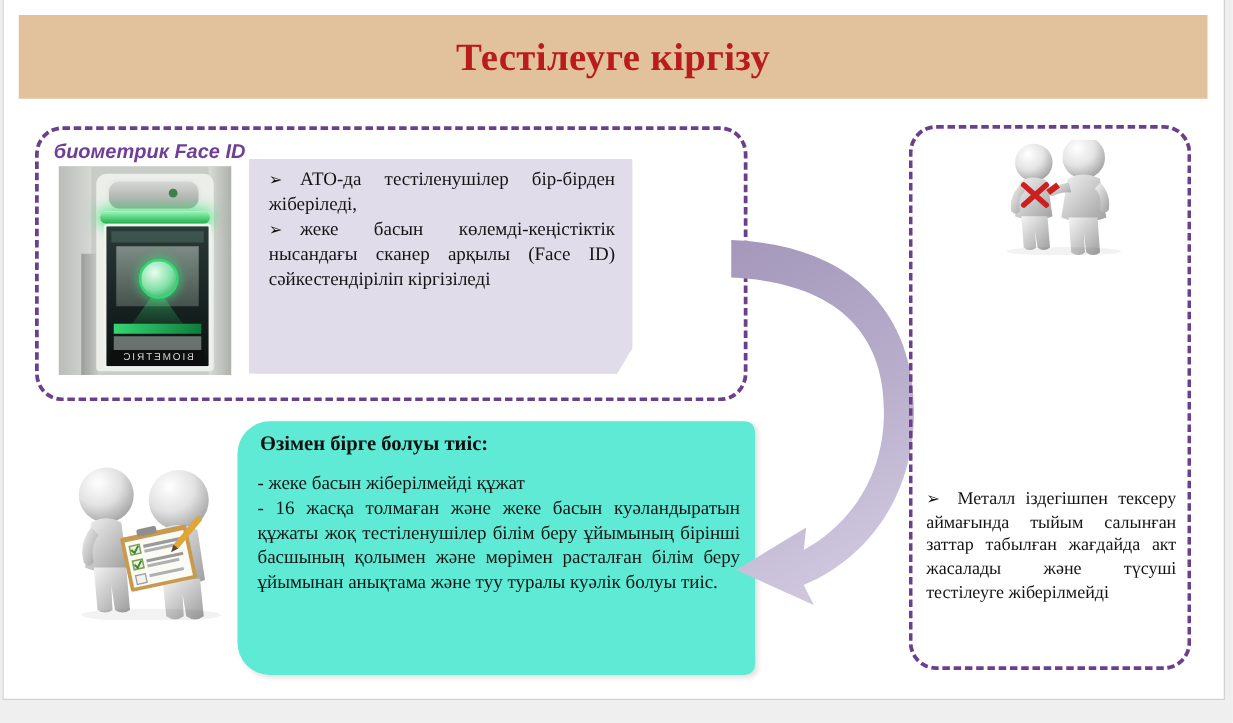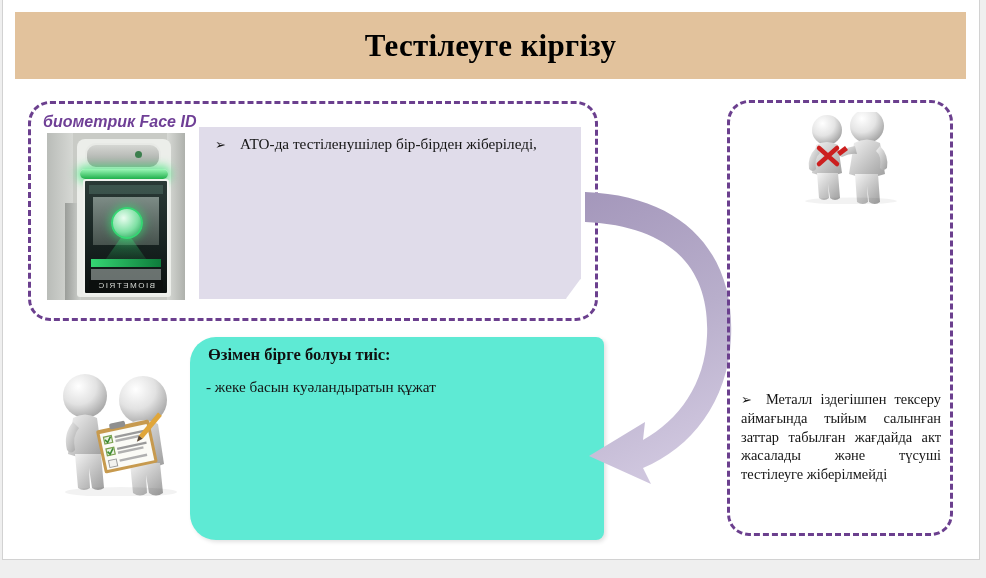--- a/index.html
+++ b/index.html
@@ -36,21 +36,21 @@
     height: 67px;
     background: #e2c29c;
     display: flex;
     align-items: center;
     justify-content: center;
   }
   #title-text {
     font-family: "Liberation Serif", serif;
     font-size: 31px;
     font-weight: bold;
-    color: #000000;
+    color: #b91c1c;
     letter-spacing: 0.3px;
     white-space: nowrap;
   }
 
   
   .dashed-box {
     position: absolute;
     border: 3px dashed #6b3f8e;
     border-radius: 22px;
     box-sizing: border-box;
@@ -167,21 +167,21 @@
     text-align: center;
     line-height: 11px;
     transform: scaleX(-1);
   }
 
   
   #purple-box {
     position: absolute;
     left: 196px;
     top: 127px;
-    width: 382px;
+    width: 307px;
     height: 172px;
     background: #e0dcea;
     clip-path: polygon(0 0, 100% 0, 100% 88%, 96% 100%, 0 100%, 0 12%);
     box-shadow: 3px 3px 4px rgba(0,0,0,0.18);
   }
   #purple-box .txt {
     position: absolute;
     left: 16px; right: 14px; top: 7px;
     font-family: "Liberation Serif", serif;
     font-size: 15.2px;
@@ -291,27 +291,31 @@
         <div class="scr-panel"></div>
         <div class="scr-logo">BIOMETRIC</div>
       </div>
     </div>
 
     <div id="purple-box">
       <div class="txt">
         <div>
           <span class="bullet-marker">➢</span><span class="gap"></span><span>АТО-да тестіленушілер бір-бірден жіберіледі,</span>
         </div>
+        <div>
+          <span class="bullet-marker">➢</span><span class="gap"></span><span>жеке басын көлемді-кеңістіктік нысандағы сканер арқылы (Face ID) сәйкестендіріліп кіргізіледі</span>
+        </div>
       </div>
     </div>
 
     <div id="green-box">
       <div id="green-title">Өзімен бірге болуы тиіс:</div>
       <div id="green-body">
-        <div class="l1">- жеке басын куәландыратын құжат</div>
+        <div class="l1">- жеке басын жіберілмейді құжат</div>
+        <div>- 16 жасқа толмаған және жеке басын куәландыратын құжаты жоқ тестіленушілер білім беру ұйымының бірінші басшының қолымен және мөрімен расталған білім беру ұйымынан анықтама және туу туралы куәлік болуы тиіс.</div>
       </div>
     </div>
 
     <svg id="people-left" class="people" viewBox="0 0 150 130">
       <defs>
         <radialGradient id="gA" cx="35%" cy="28%" r="75%">
           <stop offset="0%" stop-color="#ffffff"></stop>
           <stop offset="55%" stop-color="#e2e2e2"></stop>
           <stop offset="100%" stop-color="#a8a8a8"></stop>
         </radialGradient>

